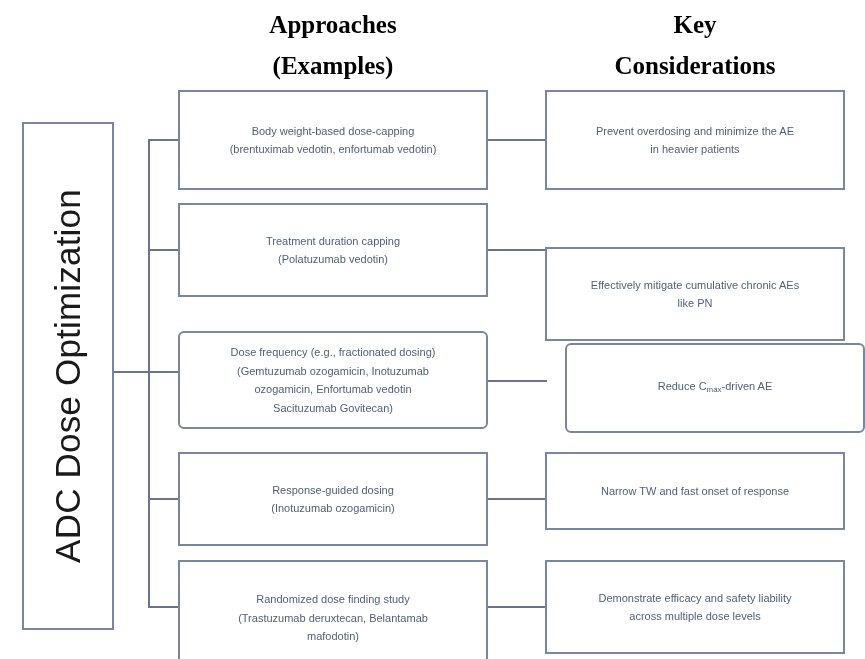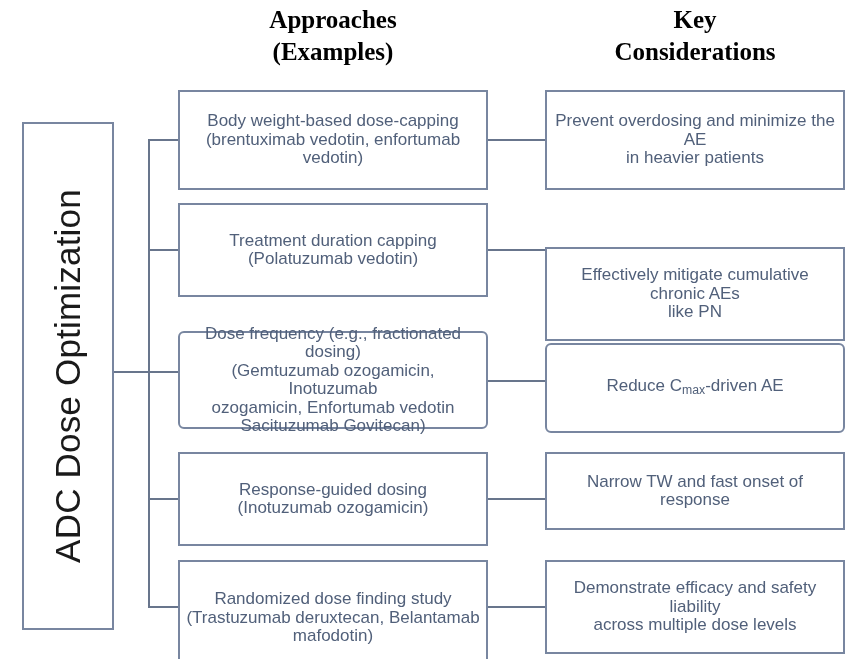--- a/index.html
+++ b/index.html
@@ -21,21 +21,21 @@
     width: 865px;
     height: 659px;
   }
 
   
   .col-header {
     position: absolute;
     font-family: "Liberation Serif", serif;
     font-weight: bold;
     font-size: 25px;
-    line-height: 32px;
+    line-height: 41px;
     color: #000000;
     text-align: center;
     white-space: pre-line;
   }
   #header-approaches {
     left: 178px;
     top: 4px;
     width: 310px;
   }
   #header-considerations {
@@ -50,21 +50,21 @@
     box-sizing: border-box;
     border: 2px solid #7886a0;
     background: #ffffff;
     display: flex;
     align-items: center;
     justify-content: center;
     text-align: center;
   }
   .box-text {
     color: #51607a;
-    font-size: 17px;
+    font-size: 11px;
     line-height: 18.5px;
     padding: 0 6px;
     white-space: pre-line;
   }
 
   
   #root-box {
     left: 22px;
     top: 122px;
     width: 92px;
@@ -86,21 +86,21 @@
   .consideration-box { left: 545px; width: 300px; }
 
   .row-0 { top: 90px;  height: 100px; }
   .row-1 { top: 203px; height: 94px;  }
   .row-2 { top: 331px; height: 98px; border-radius: 6px;  }
   .row-3 { top: 452px; height: 94px;  }
   .row-4 { top: 560px; height: 116px;  }
 
   .consideration-box.row-0 { top: 90px;  height: 100px; }
   .consideration-box.row-1 { top: 203px; height: 94px; margin-top: 44px;  }
-  .consideration-box.row-2 { top: 343px; height: 90px;  }
+  .consideration-box.row-2 { top: 343px; height: 90px; margin-left: 20px;  }
   .consideration-box.row-3 { top: 452px; height: 78px;  }
   .consideration-box.row-4 { top: 560px; height: 94px;  }
 
   
   .line {
     position: absolute;
     background: #68758c;
   }
   .line.h { height: 2px; }
   .line.v { width: 2px; }

